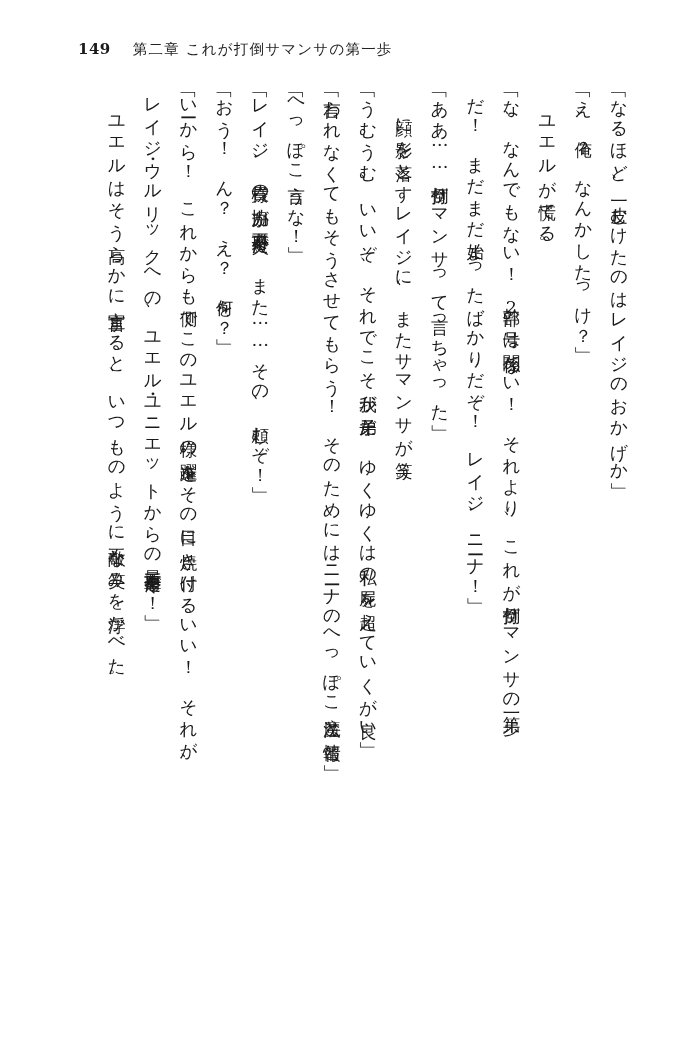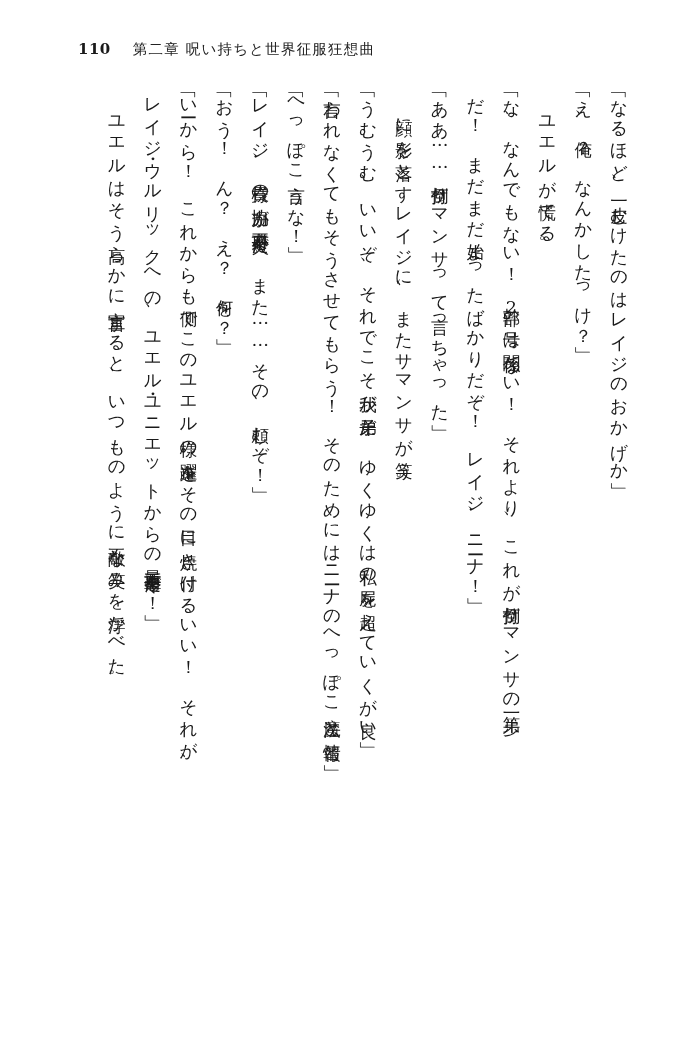--- a/index.html
+++ b/index.html
@@ -64,22 +64,22 @@
     padding: 0;
     text-indent: 0;
   }
 </style>
 </head>
 <body>
 
 <div class="page">
 
   <div class="header">
-    <span class="folio">110</span>
-    <span class="chapter">第二章 呪い持ちと世界征服狂想曲</span>
+    <span class="folio">149</span>
+    <span class="chapter">第二章 これが打倒サマンサの第一歩</span>
   </div>
 
   <div class="body-text">
     <p>「なるほど、一皮むけたのはレイジのおかげか」</p>
     <p>「え、俺？　なんかしたっけ？」</p>
     <p>　ユエルが慌てる。</p>
     <p>「な、なんでもない！　幹部2号は関係ない！　それより、これが打倒サマンサの第一歩</p>
     <p>だ！　まだまだ始まったばかりだぞ！　レイジ、ニーナ！」</p>
     <p>「ああ……打倒サマンサって言っちゃった」</p>
     <p>　顔に影を落とすレイジに、またサマンサが笑う。</p>

